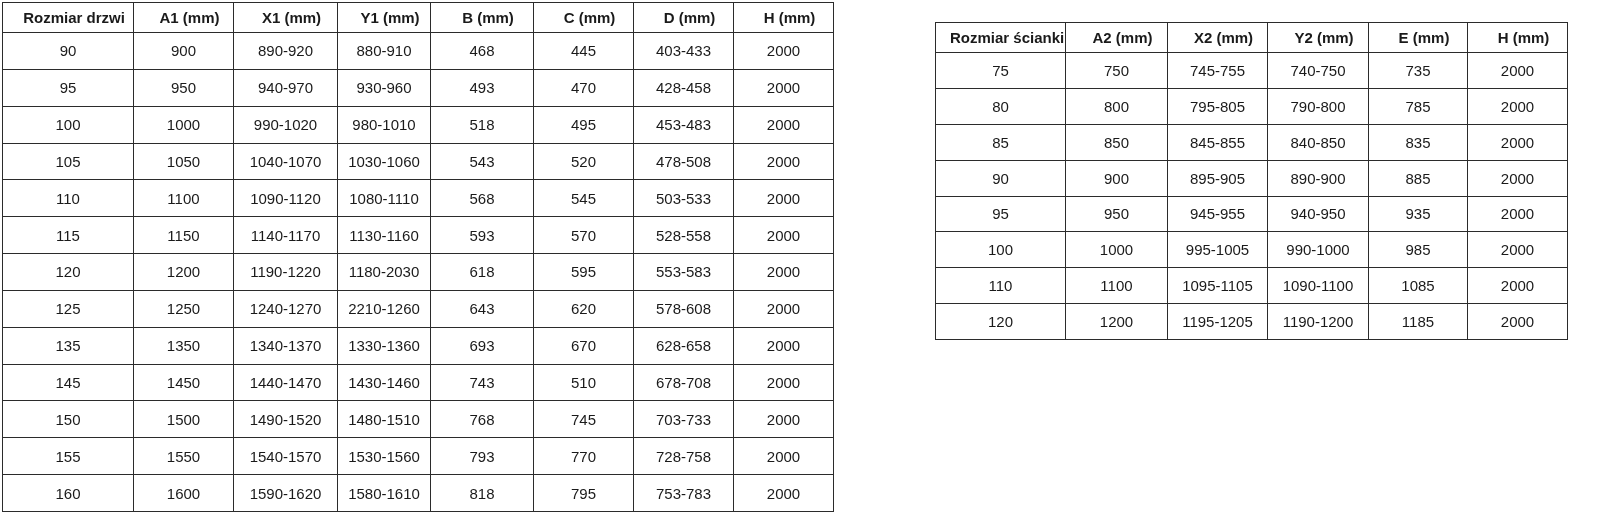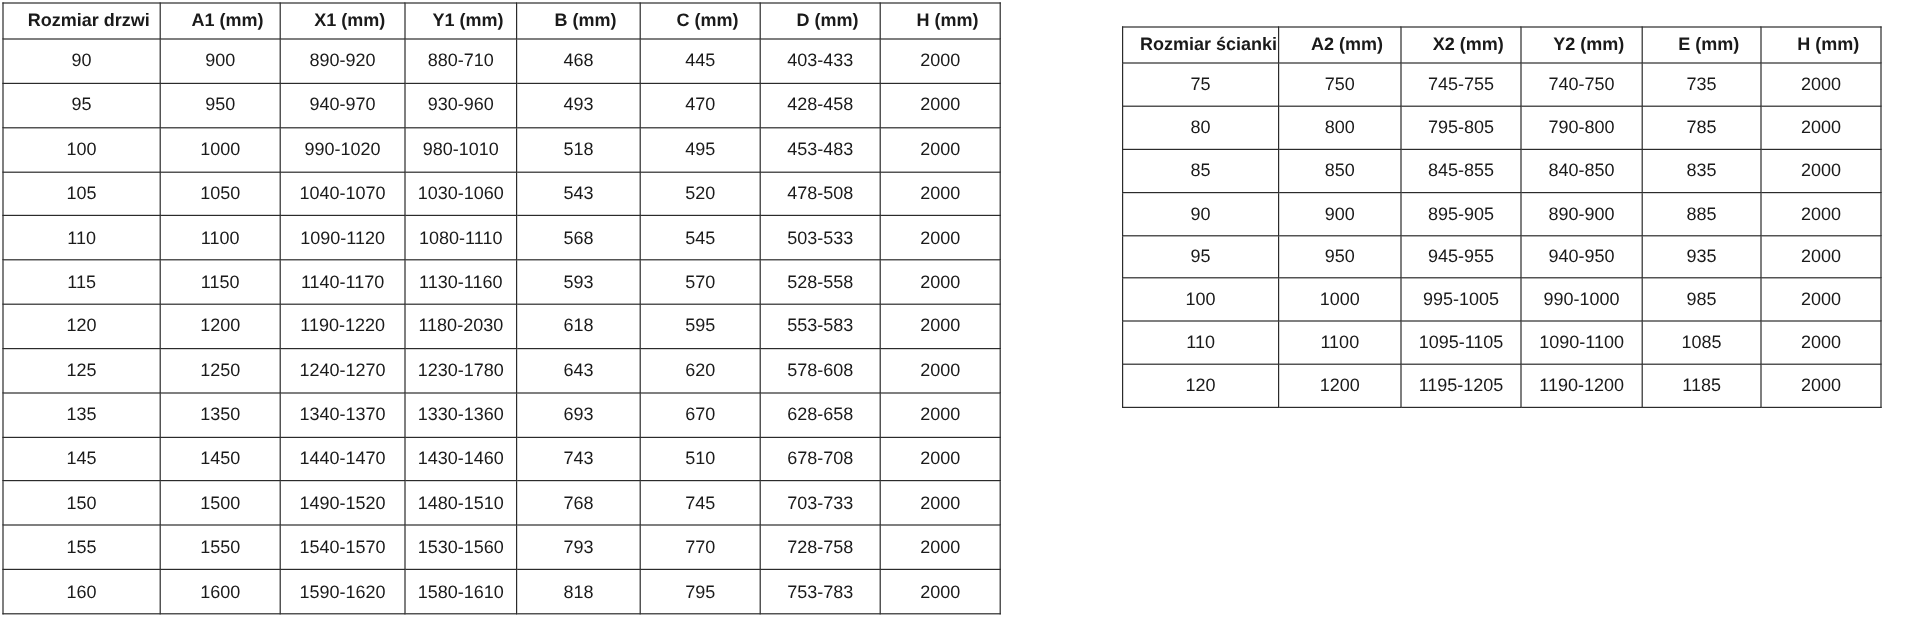--- a/index.html
+++ b/index.html
@@ -82,21 +82,21 @@
           <th>C (mm)</th>
           <th>D (mm)</th>
           <th>H (mm)</th>
         </tr>
       </thead>
     <tbody>
         <tr>
           <td>90</td>
           <td>900</td>
           <td>890-920</td>
-          <td>880-710</td>
+          <td>880-910</td>
           <td>468</td>
           <td>445</td>
           <td>403-433</td>
           <td>2000</td>
         </tr>
         <tr>
           <td>95</td>
           <td>950</td>
           <td>940-970</td>
           <td>930-960</td>
@@ -152,21 +152,21 @@
           <td>1180-2030</td>
           <td>618</td>
           <td>595</td>
           <td>553-583</td>
           <td>2000</td>
         </tr>
         <tr>
           <td>125</td>
           <td>1250</td>
           <td>1240-1270</td>
-          <td>1230-1780</td>
+          <td>2210-1260</td>
           <td>643</td>
           <td>620</td>
           <td>578-608</td>
           <td>2000</td>
         </tr>
         <tr>
           <td>135</td>
           <td>1350</td>
           <td>1340-1370</td>
           <td>1330-1360</td>

